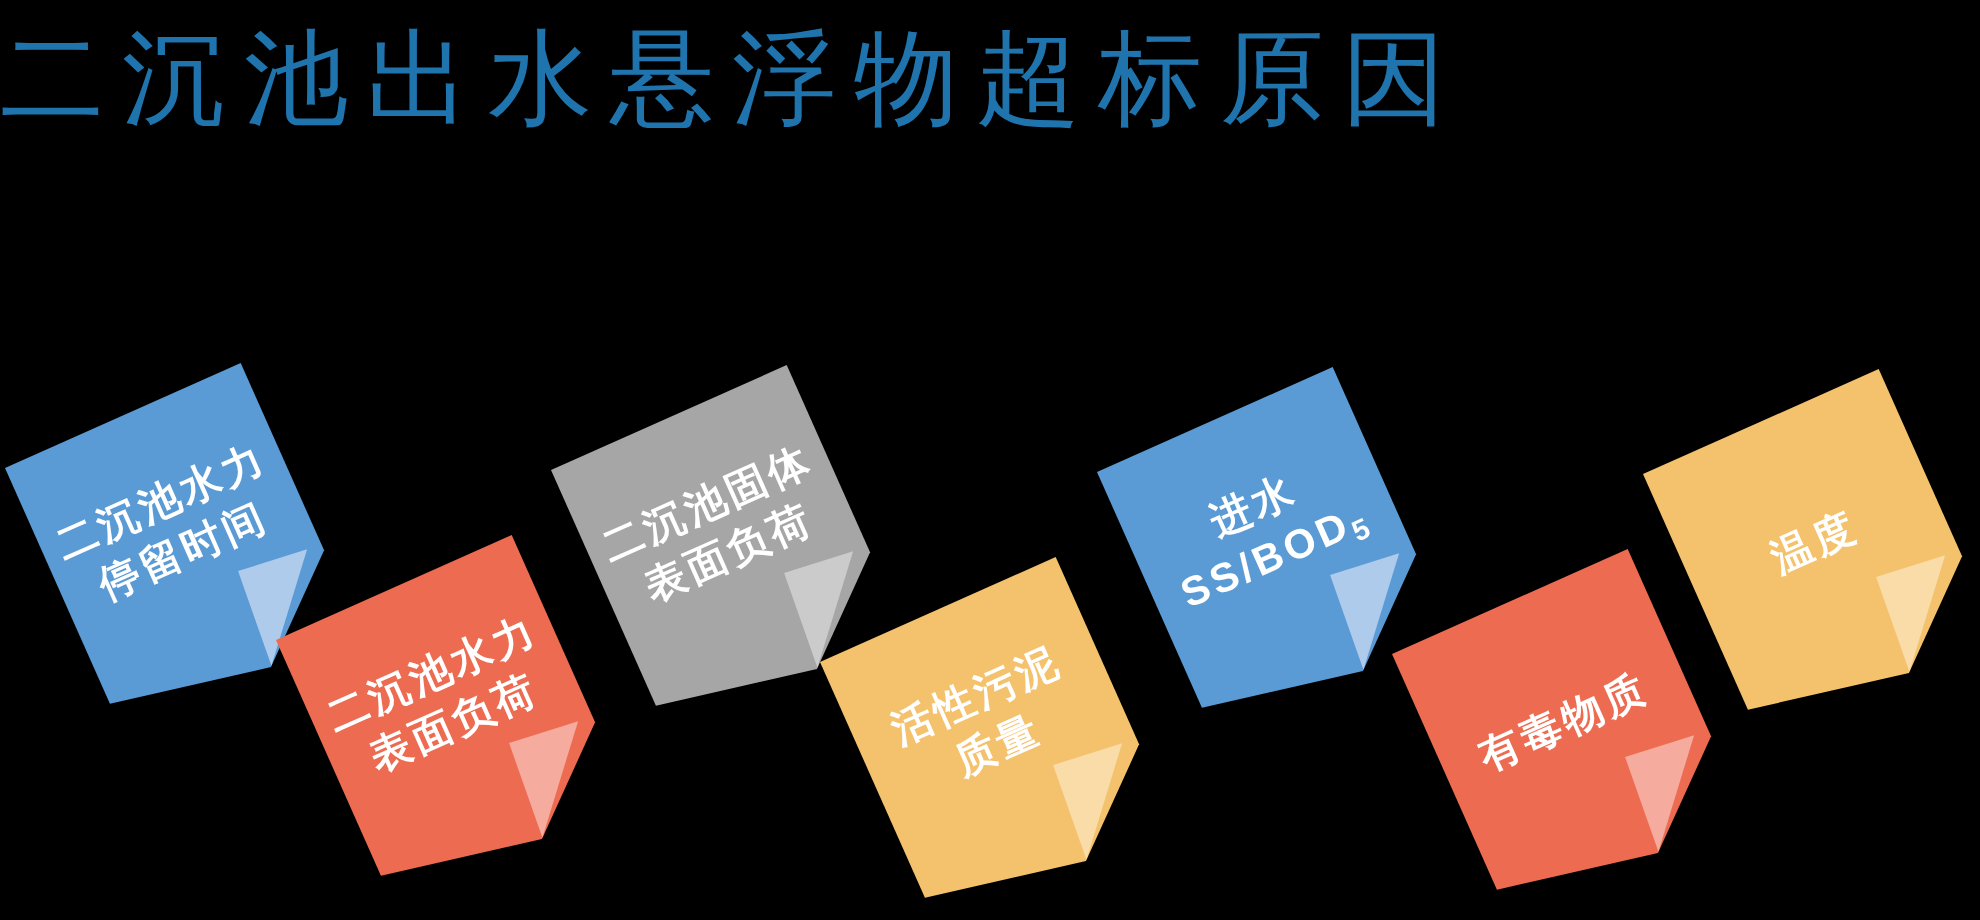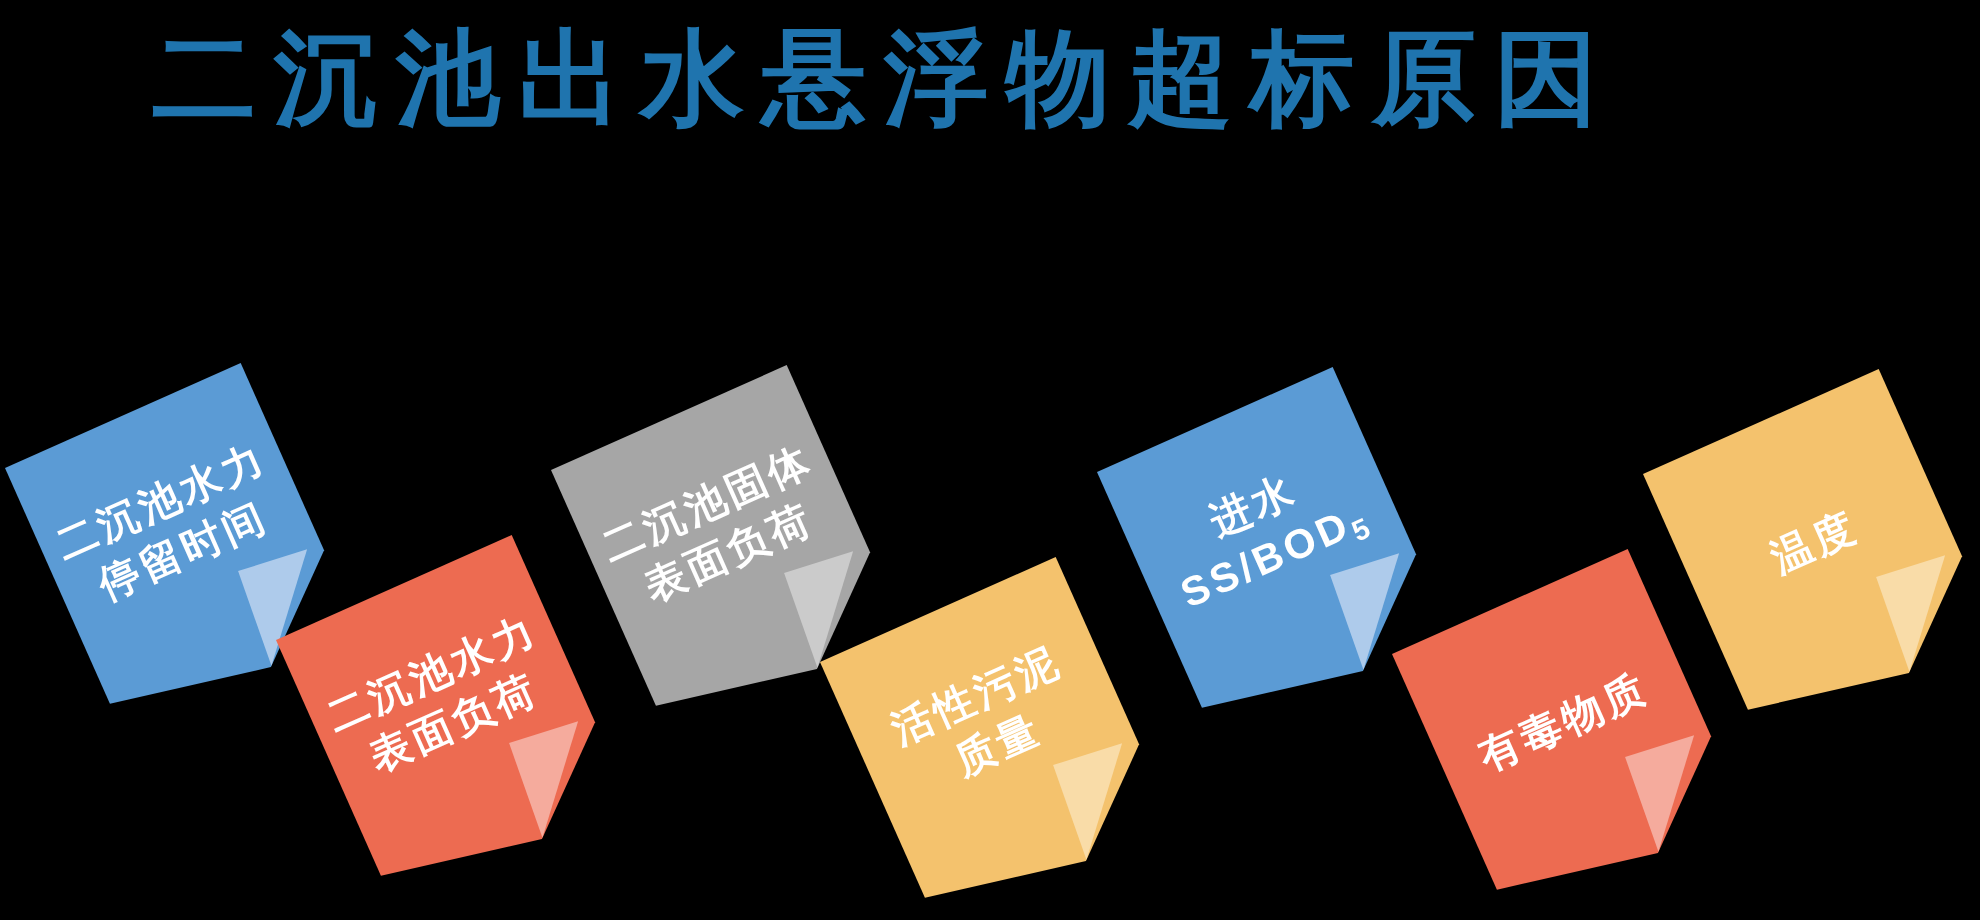--- a/index.html
+++ b/index.html
@@ -10,23 +10,23 @@
     background: #000;
     overflow: hidden;
     font-family: "Liberation Sans", "DejaVu Sans", sans-serif;
   }
   .title {
     position: absolute;
     top: 10px;
     left: 0;
     width: 1768px;
     margin: 0;
-    text-align: center;
+    text-align: left;
     font-size: 104px;
-    font-weight: bold;
+    font-weight: normal;
     letter-spacing: 18px;
     white-space: nowrap;
     font-family: "Liberation Sans", "DejaVu Sans", sans-serif;
   }
   .notes-svg {
     position: absolute;
     top: 0;
     left: 0;
   }
   .note-label {

